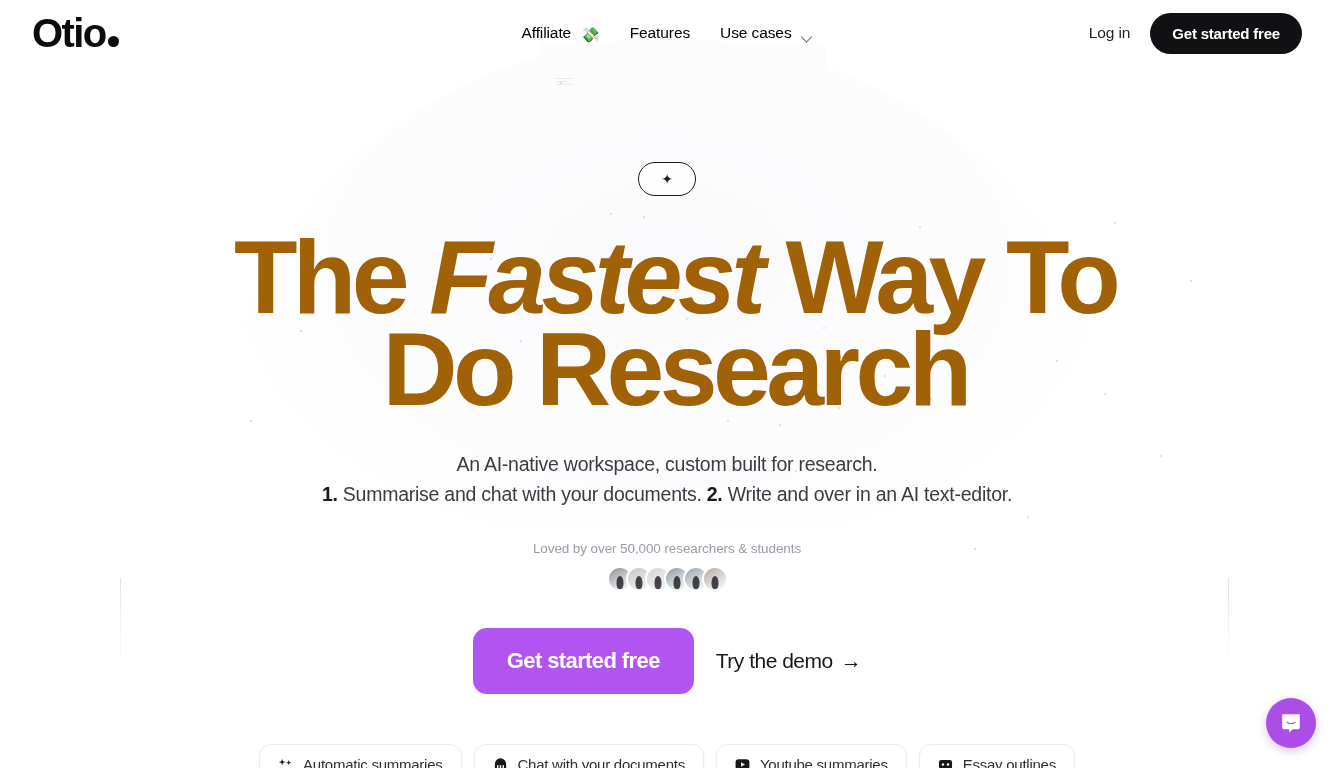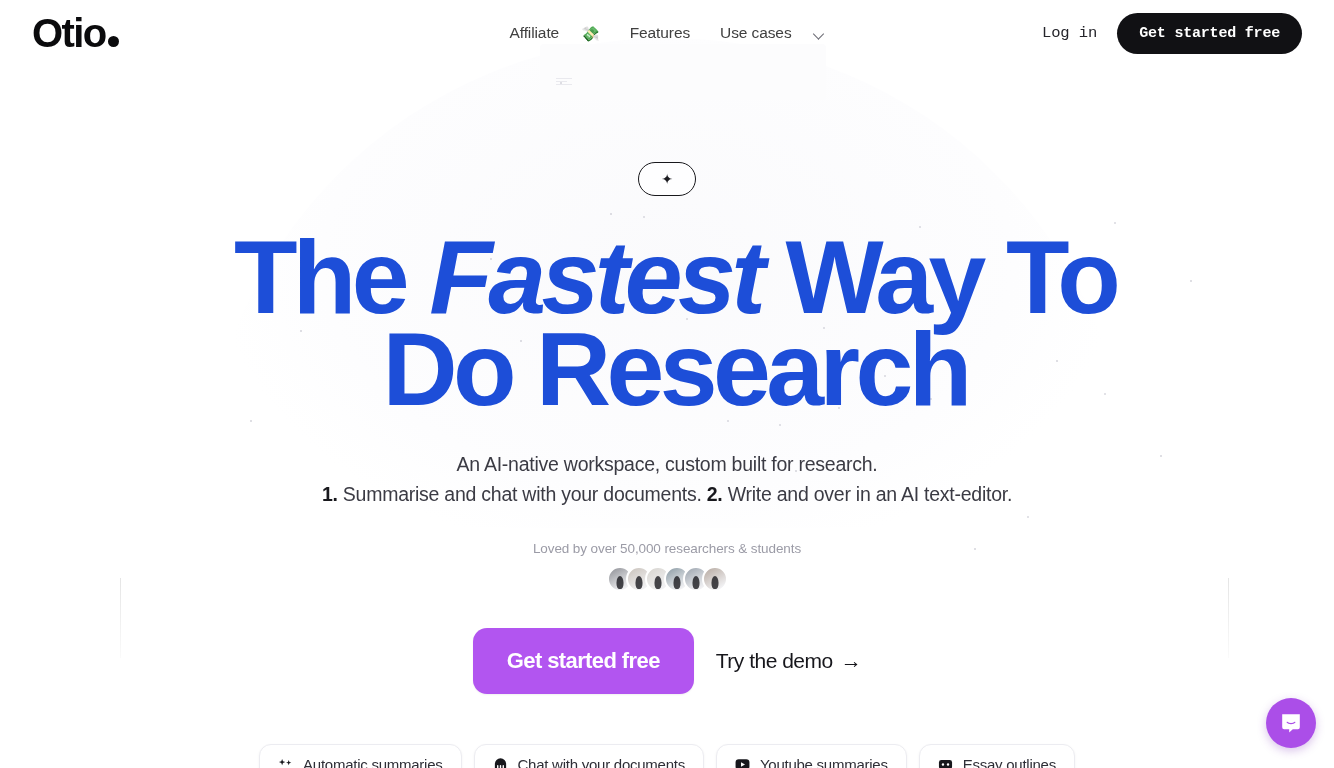--- a/index.html
+++ b/index.html
@@ -113,25 +113,25 @@
   .main-nav {
     position: absolute;
     left: 50%;
     transform: translateX(-50%);
     display: flex;
     align-items: center;
     gap: 30px;
   }
   .nav-item {
     display: flex;
-    align-items: center;
-    gap: 22px;
+    align-items: flex-end;
+    gap: 10px;
     font-size: 15.5px;
     font-weight: 500;
-    color: #404040;
+    color: #000000;
     cursor: pointer;
     white-space: nowrap;
     letter-spacing: -0.1px;
   }
   .nav-emoji { font-size: 15px; line-height: 1; }
   .chev {
     width: 11px; height: 11px;
     display: inline-block;
     position: relative;
     top: 1px;
@@ -144,21 +144,20 @@
     border-right: 1.6px solid #6a6a73;
     border-bottom: 1.6px solid #6a6a73;
     transform: rotate(45deg);
   }
 
   .header-actions {
     margin-left: auto;
     display: flex;
     align-items: center;
     gap: 20px;
-    font-family: Liberation Mono, monospace;
   }
   .login-link {
     font-size: 15.5px;
     font-weight: 500;
     color: #24242a;
     cursor: pointer;
     letter-spacing: -0.1px;
   }
   .btn-dark {
     background: #111114;
@@ -196,21 +195,21 @@
     line-height: 1;
   }
   .badge-star { font-size: 14px; line-height: 1; }
 
   .headline {
     margin-top: 36px;
     font-size: 104px;
     line-height: 0.88;
     font-weight: 700;
     letter-spacing: -4.6px;
-    color: #1d4ed8;
+    color: #a16207;
     padding-left: 16px;
   }
   .headline em {
     font-style: italic;
     font-weight: 700;
   }
 
   .subhead {
     margin-top: 34px;
     font-size: 19.5px;

